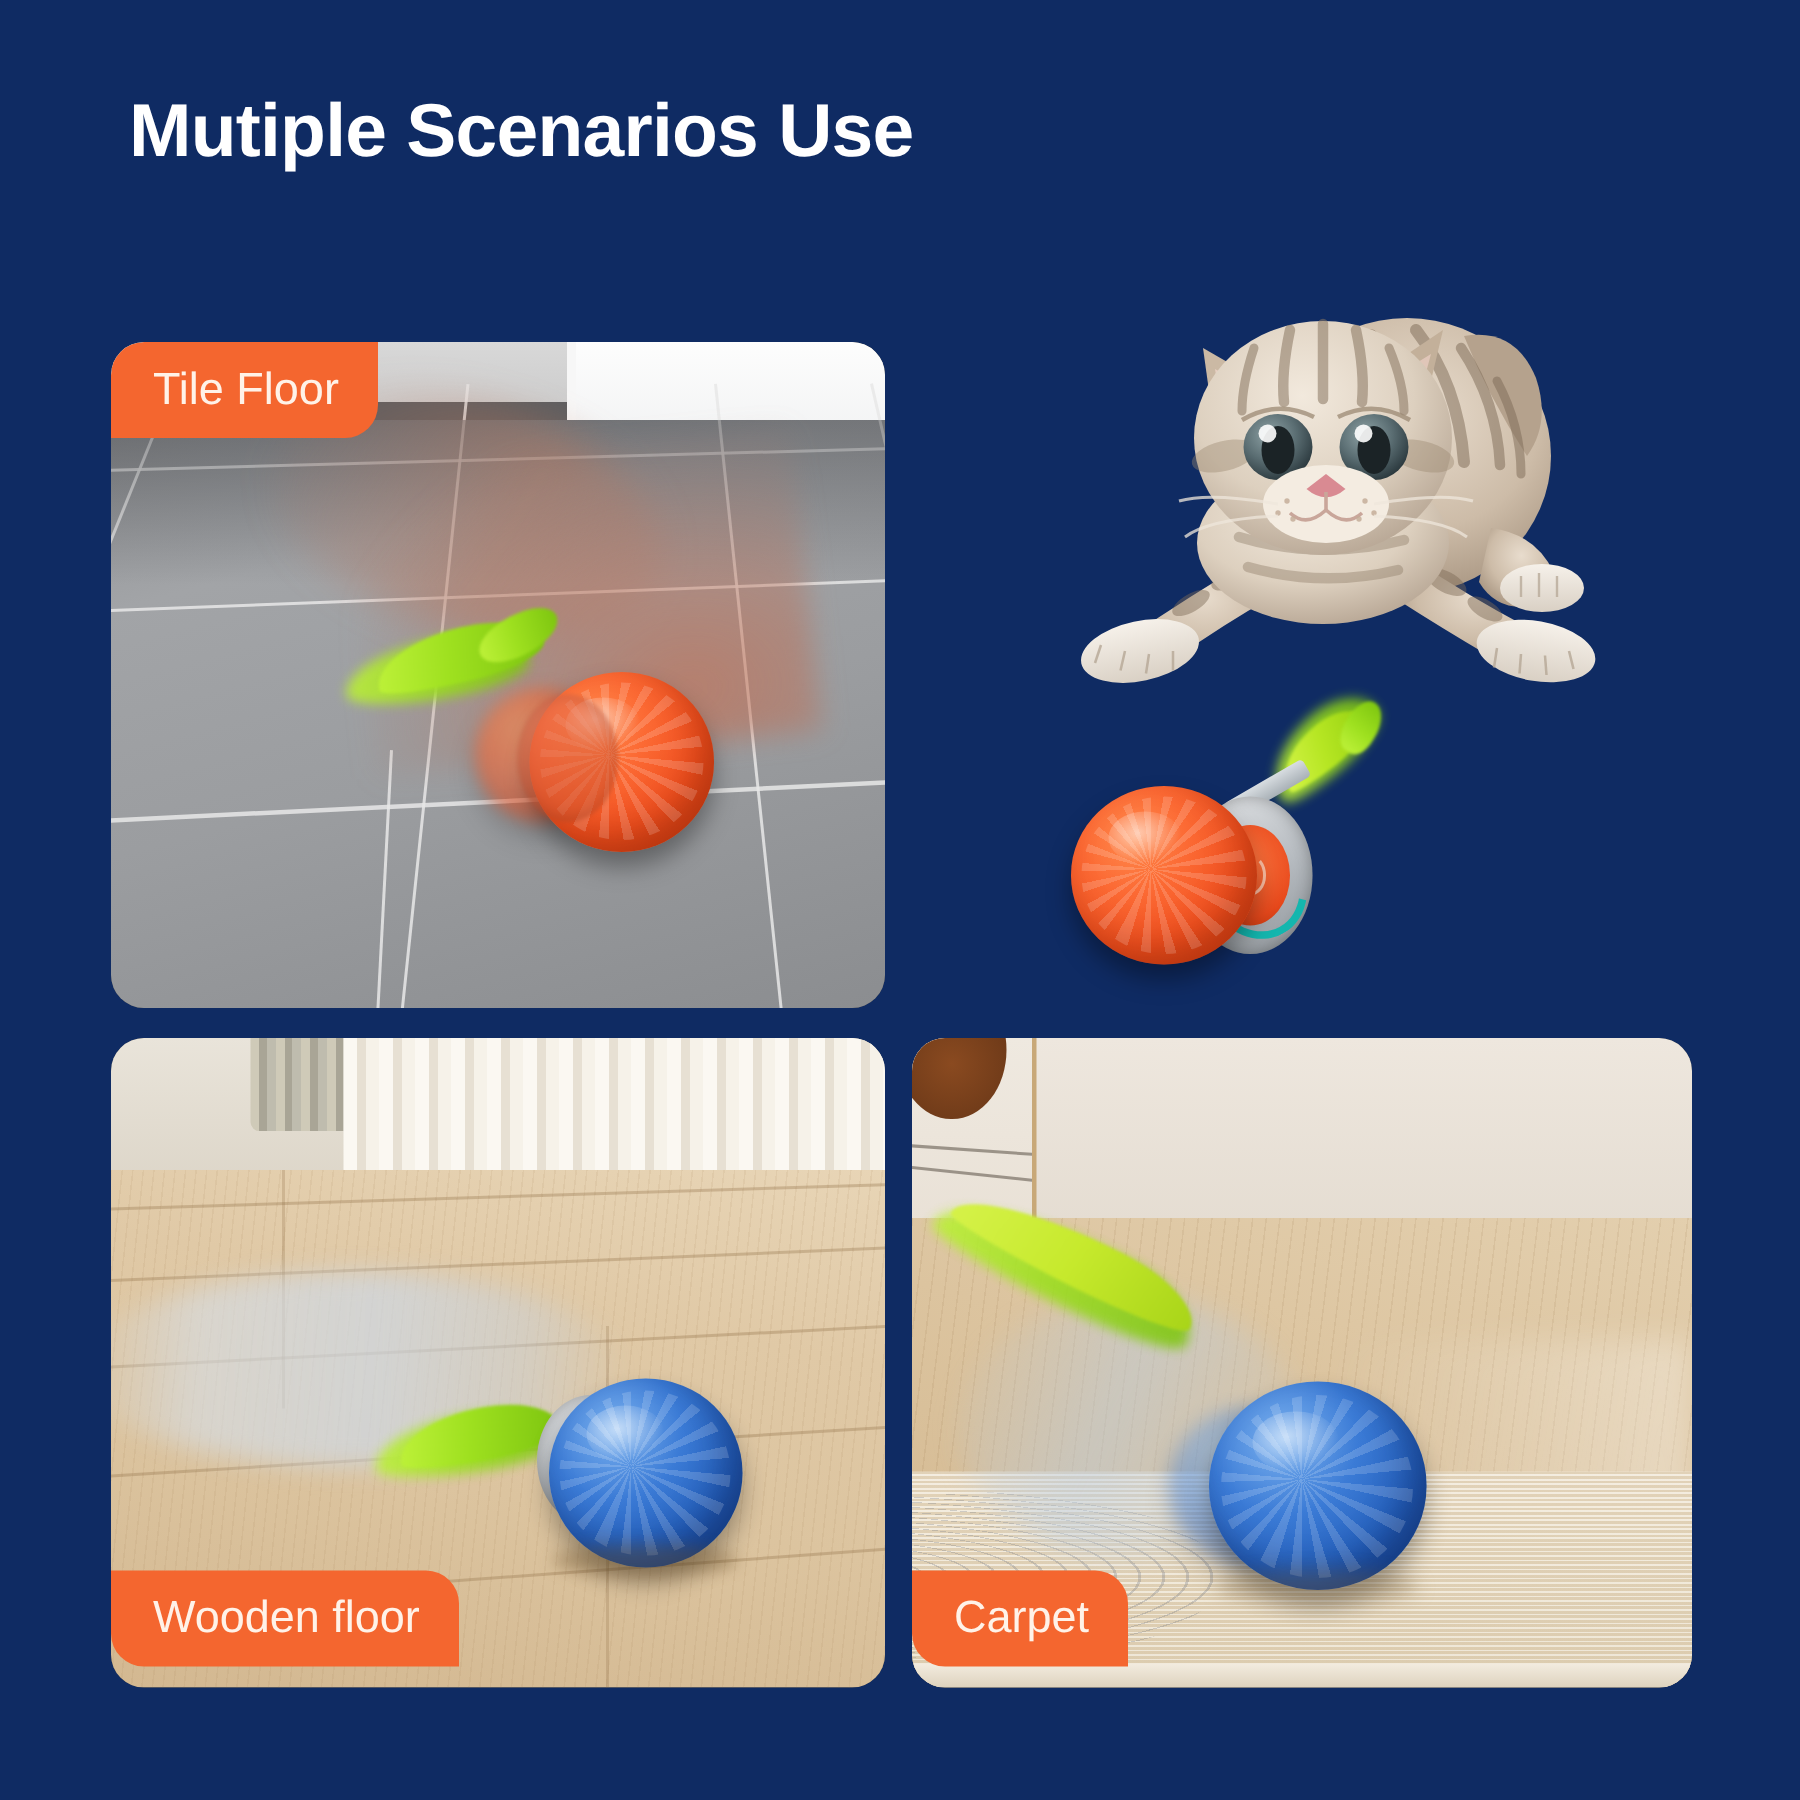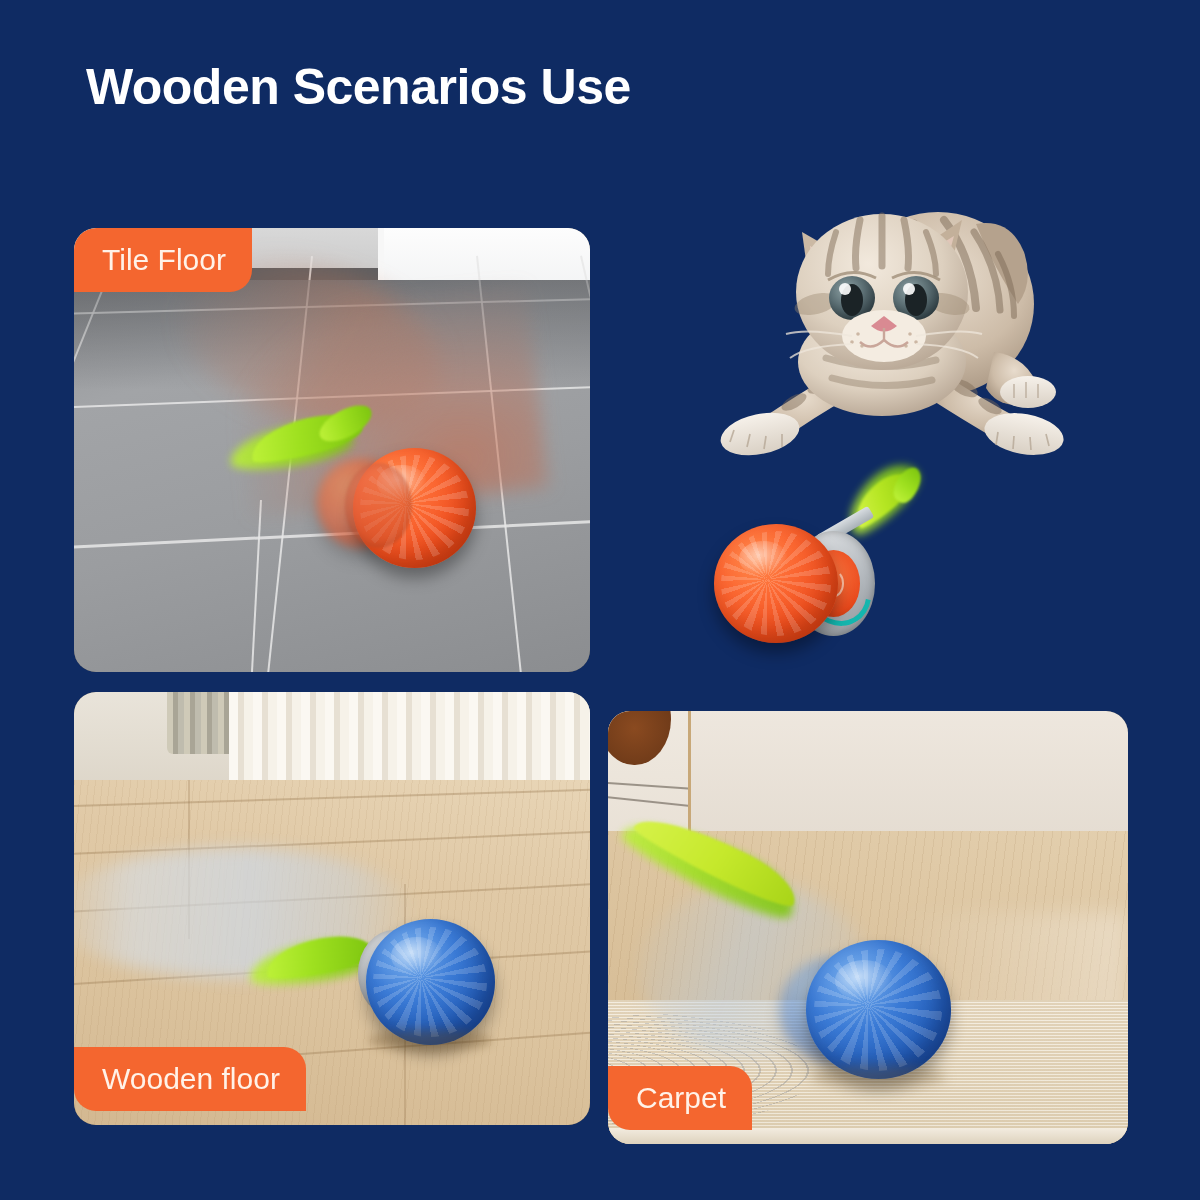--- a/index.html
+++ b/index.html
@@ -29,21 +29,21 @@
 
   
   .panel {
     position:absolute;
     overflow:hidden;
     border-radius:22px;
     background:#404040;
   }
   #panel-tile    { left:74px;  top:228px; width:516px; height:444px; }
   #panel-wood    { left:74px;  top:692px; width:516px; height:433px; }
-  #panel-carpet  { left:608px; top:692px; width:520px; height:433px;margin-top:19px; }
+  #panel-carpet  { left:608px; top:692px; width:520px; height:433px; }
 
   .scene { position:absolute; inset:0; }
 
   
   .badge {
     position:absolute;
     background:#F4662F;
     color:#FFF2E8;
     font-size:30px;
     font-weight:400;
@@ -320,21 +320,21 @@
   .cat-svg { width:100%; height:100%; display:block; }
 
   
   .hero-toy { position:absolute; left:700px; top:470px; width:230px; height:180px; }
 </style>
 </head>
 <body>
 
 <div class="stage">
 
-  <div class="page-title">Wooden Scenarios Use</div>
+  <div class="page-title">Mutiple Scenarios Use</div>
 
   <div class="panel" id="panel-tile">
     <div class="scene">
       <div class="tile-wall"></div>
       <div class="tile-baseboard"></div>
       <div class="tile-cabinet"></div>
       <div class="tile-cabinet-edge"></div>
 
       <div class="tile-floor">
 

